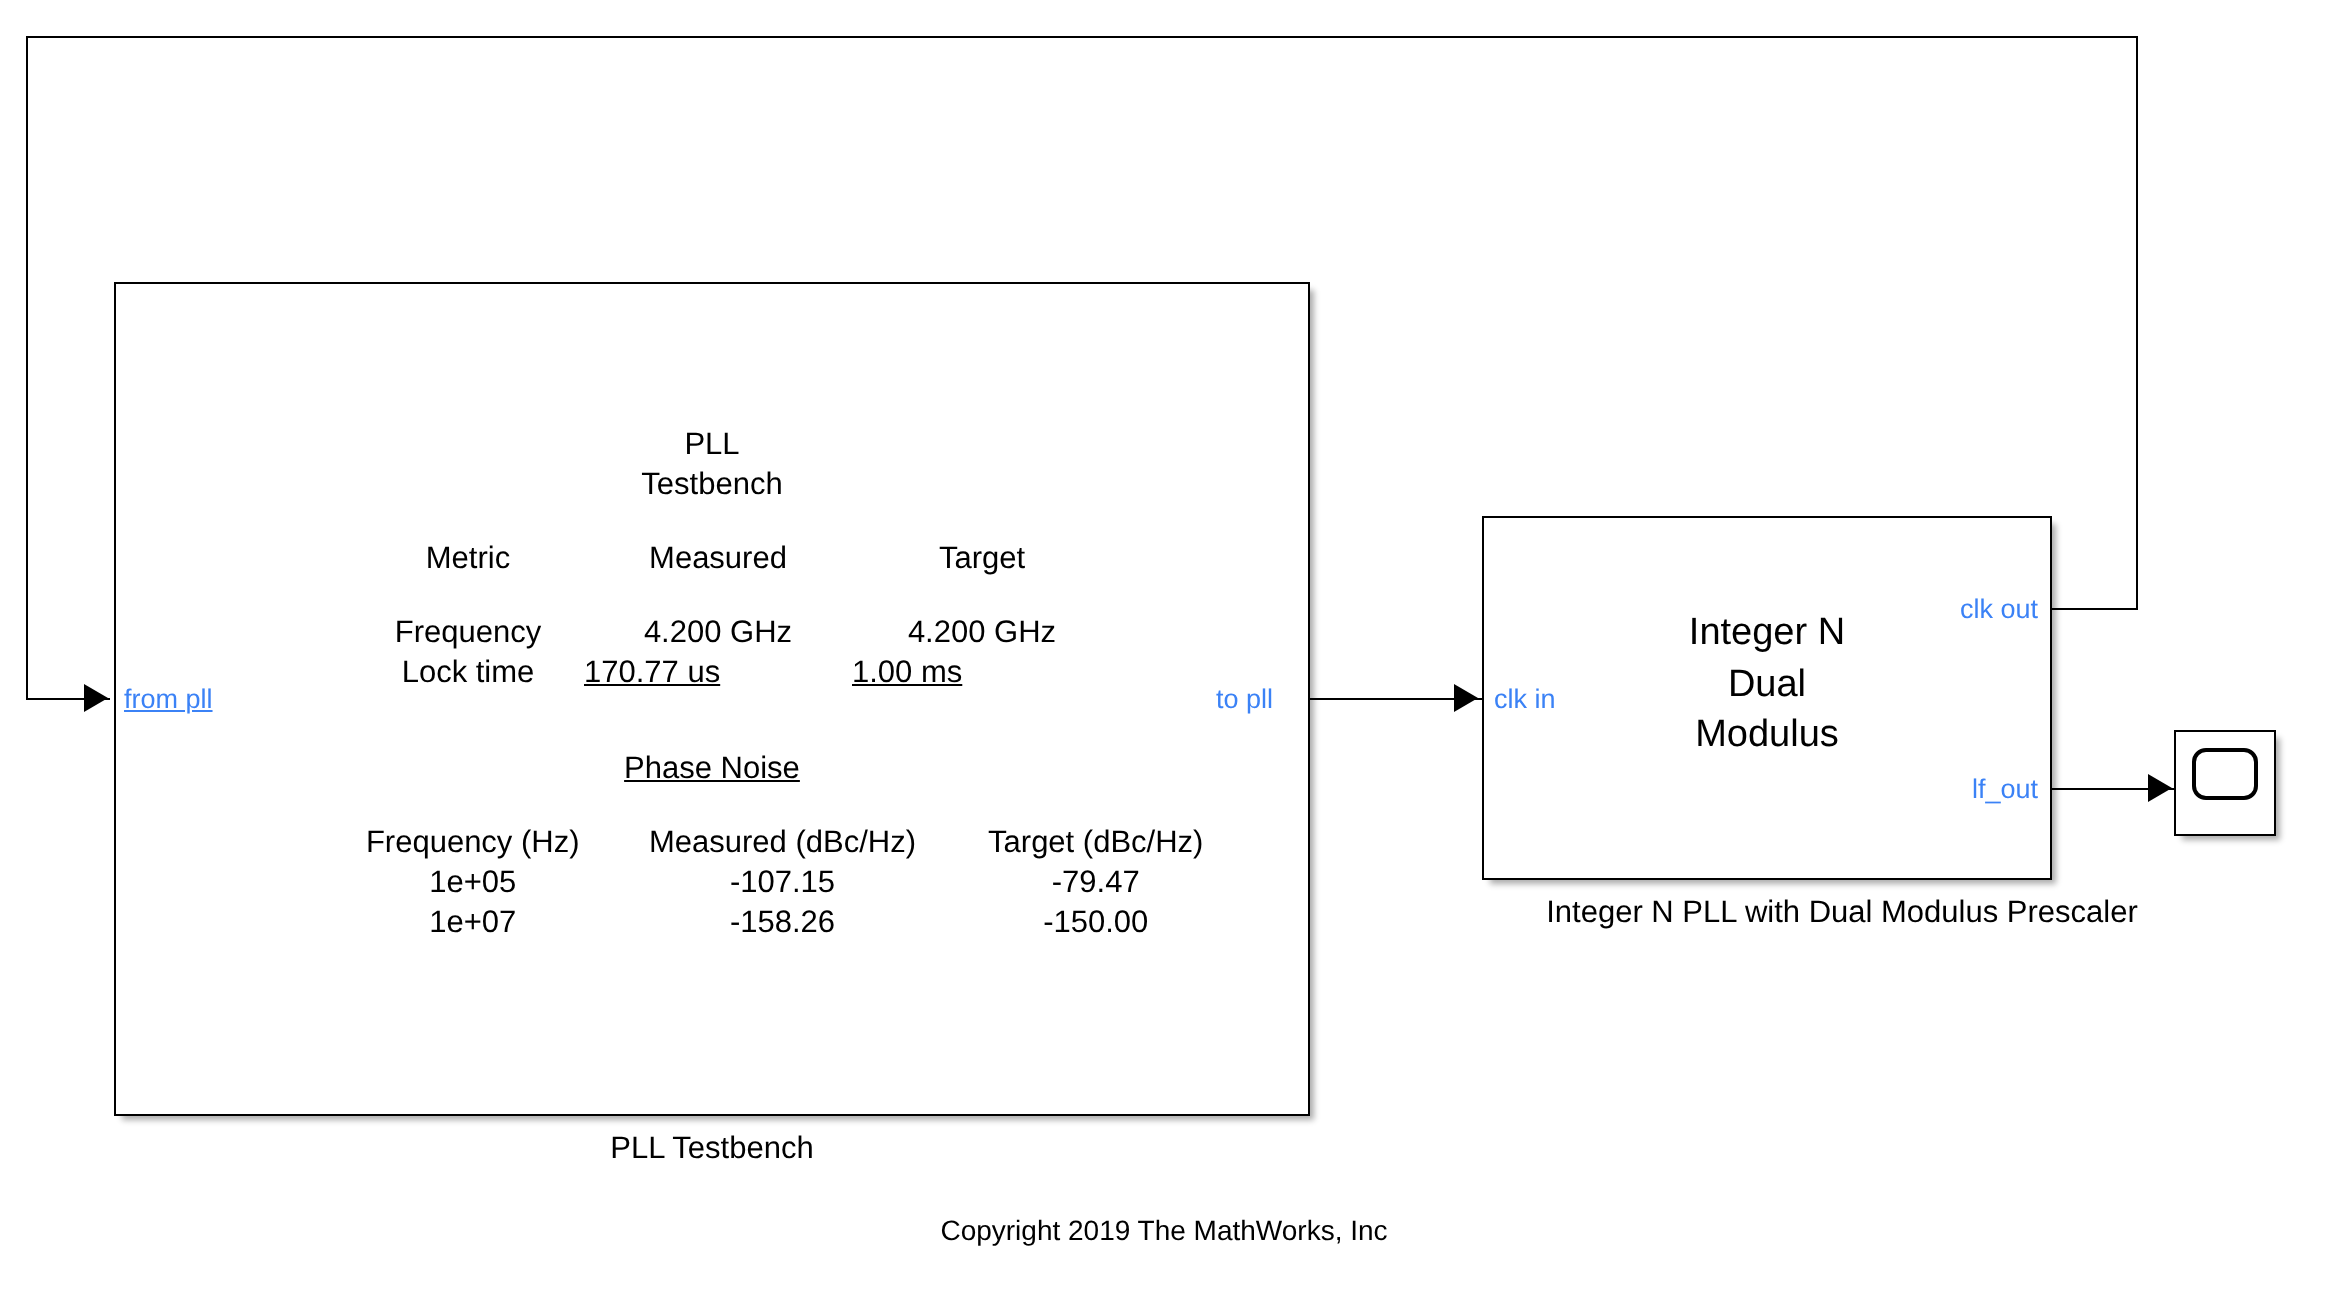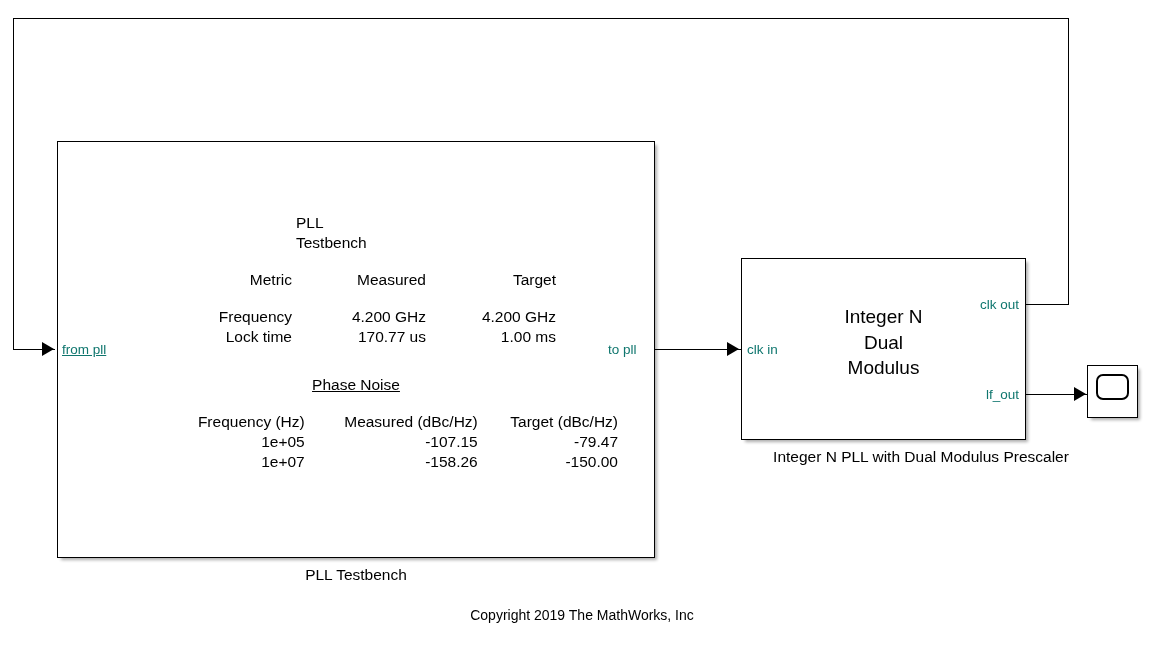--- a/index.html
+++ b/index.html
@@ -53,44 +53,44 @@
     line-height: 1.1;
     white-space: nowrap;
     color: #000;
   }
 
   .port-label {
     position: absolute;
     font-size: 13.5px;
     line-height: 1;
     white-space: nowrap;
-    color: #0f766e;
+    color: #3b82f6;
   }
 
   
   .tb-title {
     position: absolute;
-    text-align: left;
+    text-align: center;
     font-size: 15.5px;
     line-height: 1.28;
     white-space: pre;
   }
 
   .tb-table {
     position: absolute;
     font-size: 15.5px;
     line-height: 1.28;
     border-collapse: collapse;
   }
   .tb-table td {
     padding: 0;
     white-space: nowrap;
   }
-  .col-c { text-align: right; }
-  .col-r { text-align: right; }
+  .col-c { text-align: center; }
+  .col-r { text-align: left; text-decoration: underline; }
   .row-gap td { height: 17px; }
 
   .pn-heading {
     position: absolute;
     font-size: 15.5px;
     text-align: center;
     white-space: nowrap;
     text-decoration: underline;
   }
 

